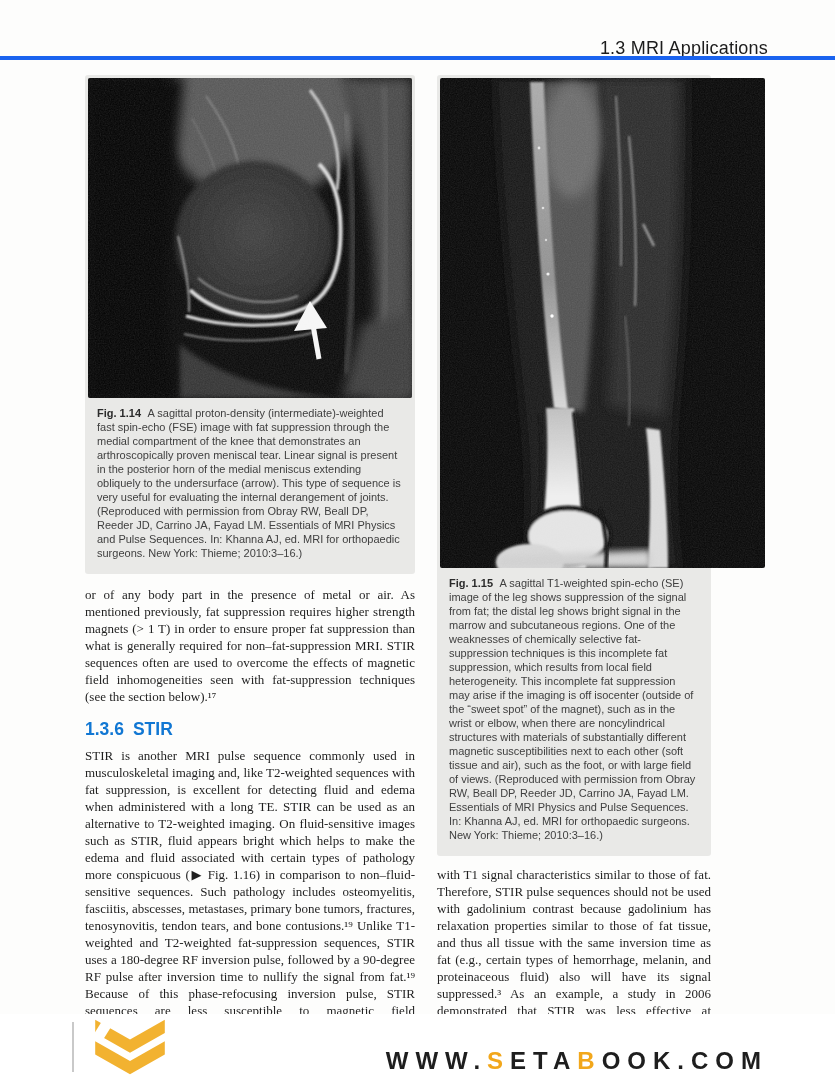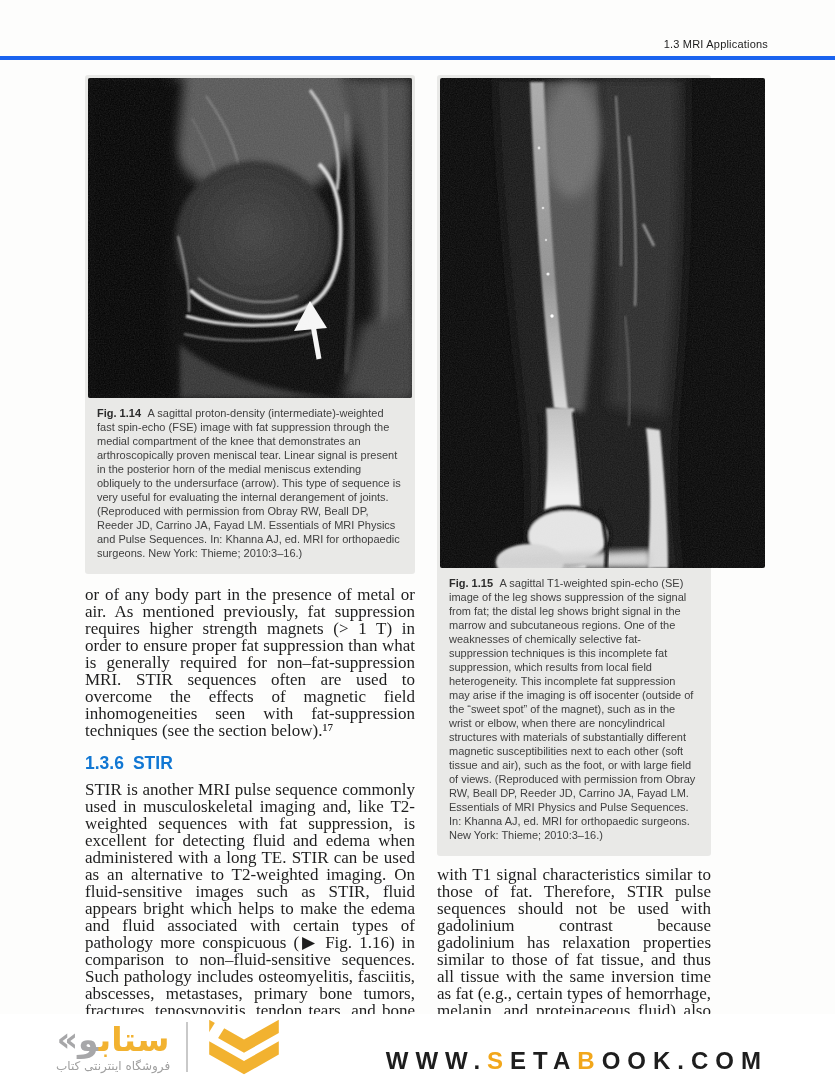--- a/index.html
+++ b/index.html
@@ -6,21 +6,21 @@
   body{
     width:835px;height:1080px;position:relative;overflow:hidden;
     background:#fdfdfc;
     font-family:"Liberation Serif", serif;
     color:#1f1f1f;
   }
   
   .hdr-label{
     position:absolute;top:38px;right:67px;
     font-family:"Liberation Sans", sans-serif;
-    font-size:11px;color:#1c1c1c;letter-spacing:.2px;
+    font-size:18px;color:#1c1c1c;letter-spacing:.2px;
   }
   .hdr-rule{
     position:absolute;top:56px;left:0;width:835px;height:4px;
     background:#1a63ef;
   }
   
   .col{position:absolute;top:75px;}
   .col-left{left:85px;width:330px;}
   .col-right{left:437px;width:274px;}
   
@@ -28,21 +28,21 @@
   .fig-image{line-height:0;}
   .fig-image svg{display:block;border-radius:2px;}
   figcaption{
     padding:8px 9px 11px 9px;
     font-family:"Liberation Sans", sans-serif;
     font-size:11px;line-height:14px;color:#404040;
   }
   .fig-label{font-weight:bold;color:#2b2b2b;margin-right:4px;}
   
   .para{
-    font-size:17px;line-height:17px;text-align:justify;
+    font-size:13px;line-height:17px;text-align:justify;
     margin:0;color:#1e1e1e;
   }
   .para.intro{margin-top:12px;}
   .para.after-head{margin-top:8px;}
   .col-right .para.intro{margin-top:10px;}
   h2.sec{
     font-family:"Liberation Sans", sans-serif;
     font-size:17.5px;line-height:20px;font-weight:bold;
     color:#1177d3;margin:14px 0 0 0;
   }
@@ -247,26 +247,20 @@
   <h2 class="sec">
     <span class="sec-num">1.3.7</span><span>Gradient Echo, 3D Gradient Echo</span>
   </h2>
 
   <p class="para after-head">GRE MRI pulse sequences use gradients to recall the echo at TE.⁹ Specifically, a negative gradient is followed by a positive gradient to refocus the signal at the readout. In GRE sequences,</p>
 </div>
 
 <div class="footer">
 
   <div class="footer-left">
-    <div class="wordmark-block">
-      <div class="wordmark">
-        <span class="wm-seta">ستاب</span><span class="wm-gray">و</span><span class="wm-arrow" dir="ltr">«</span>
-      </div>
-      <div class="tagline">فروشگاه اینترنتی کتاب</div>
-    </div>
     <div class="footer-divider"></div>
     <div class="emblem">
       <svg width="84" height="58" viewBox="0 0 100 70" xmlns="http://www.w3.org/2000/svg">
         <path d="M8,2 L50,26 L92,2 L92,18 L50,42 L8,18 Z" fill="#f2b230"></path>
         <path d="M8,28 L50,52 L92,28 L92,44 L50,68 L8,44 Z" fill="#f2b230"></path>
         <rect x="14" y="-8" width="13" height="34" transform="rotate(32 20 9)" fill="#ffffff"></rect>
       </svg>
     </div>
   </div>
 

